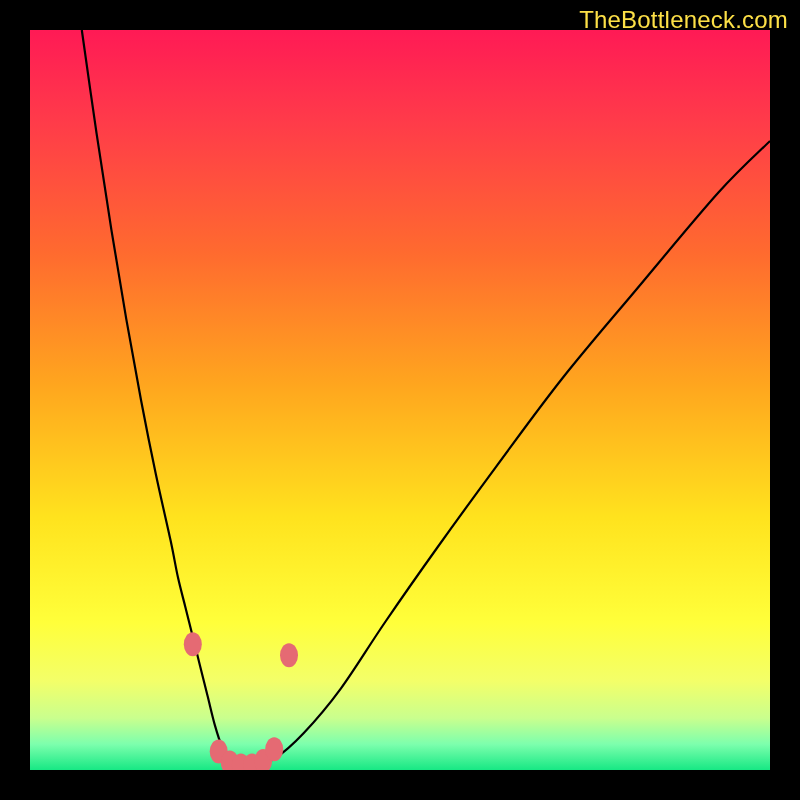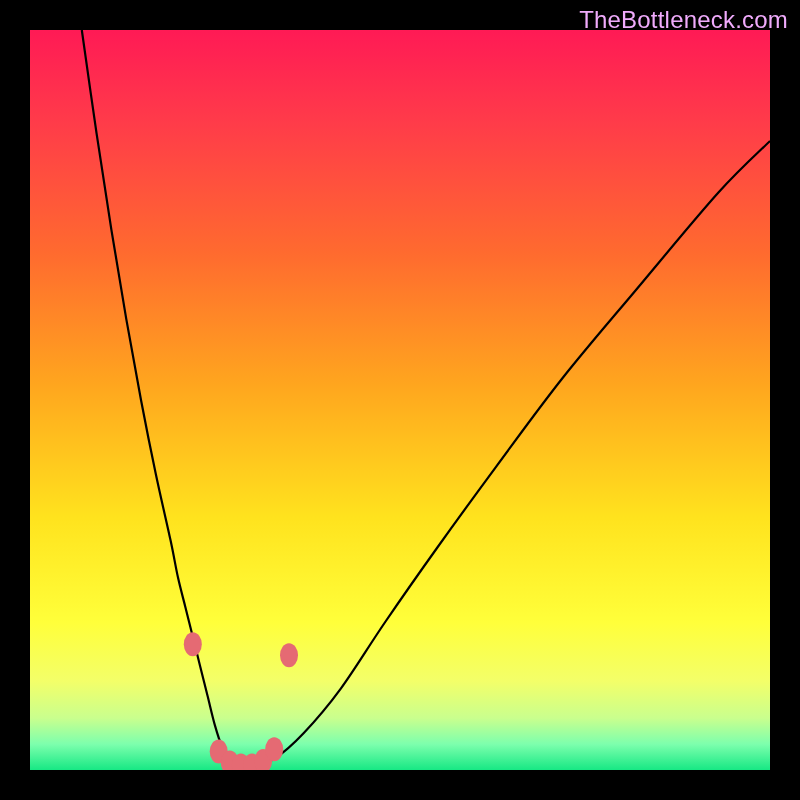--- a/index.html
+++ b/index.html
@@ -21,21 +21,21 @@
     left: 30px;
     top: 30px;
     width: 740px;
     height: 740px;
     overflow: hidden;
   }
   .watermark {
     position: absolute;
     top: 6px;
     right: 12px;
-    color: #f0abfc;
+    color: #fde047;
     font-size: 24px;
     font-weight: 500;
     letter-spacing: 0.2px;
     user-select: none;
   }
   svg { display: block; }
 </style>
 </head>
 <body>
 

